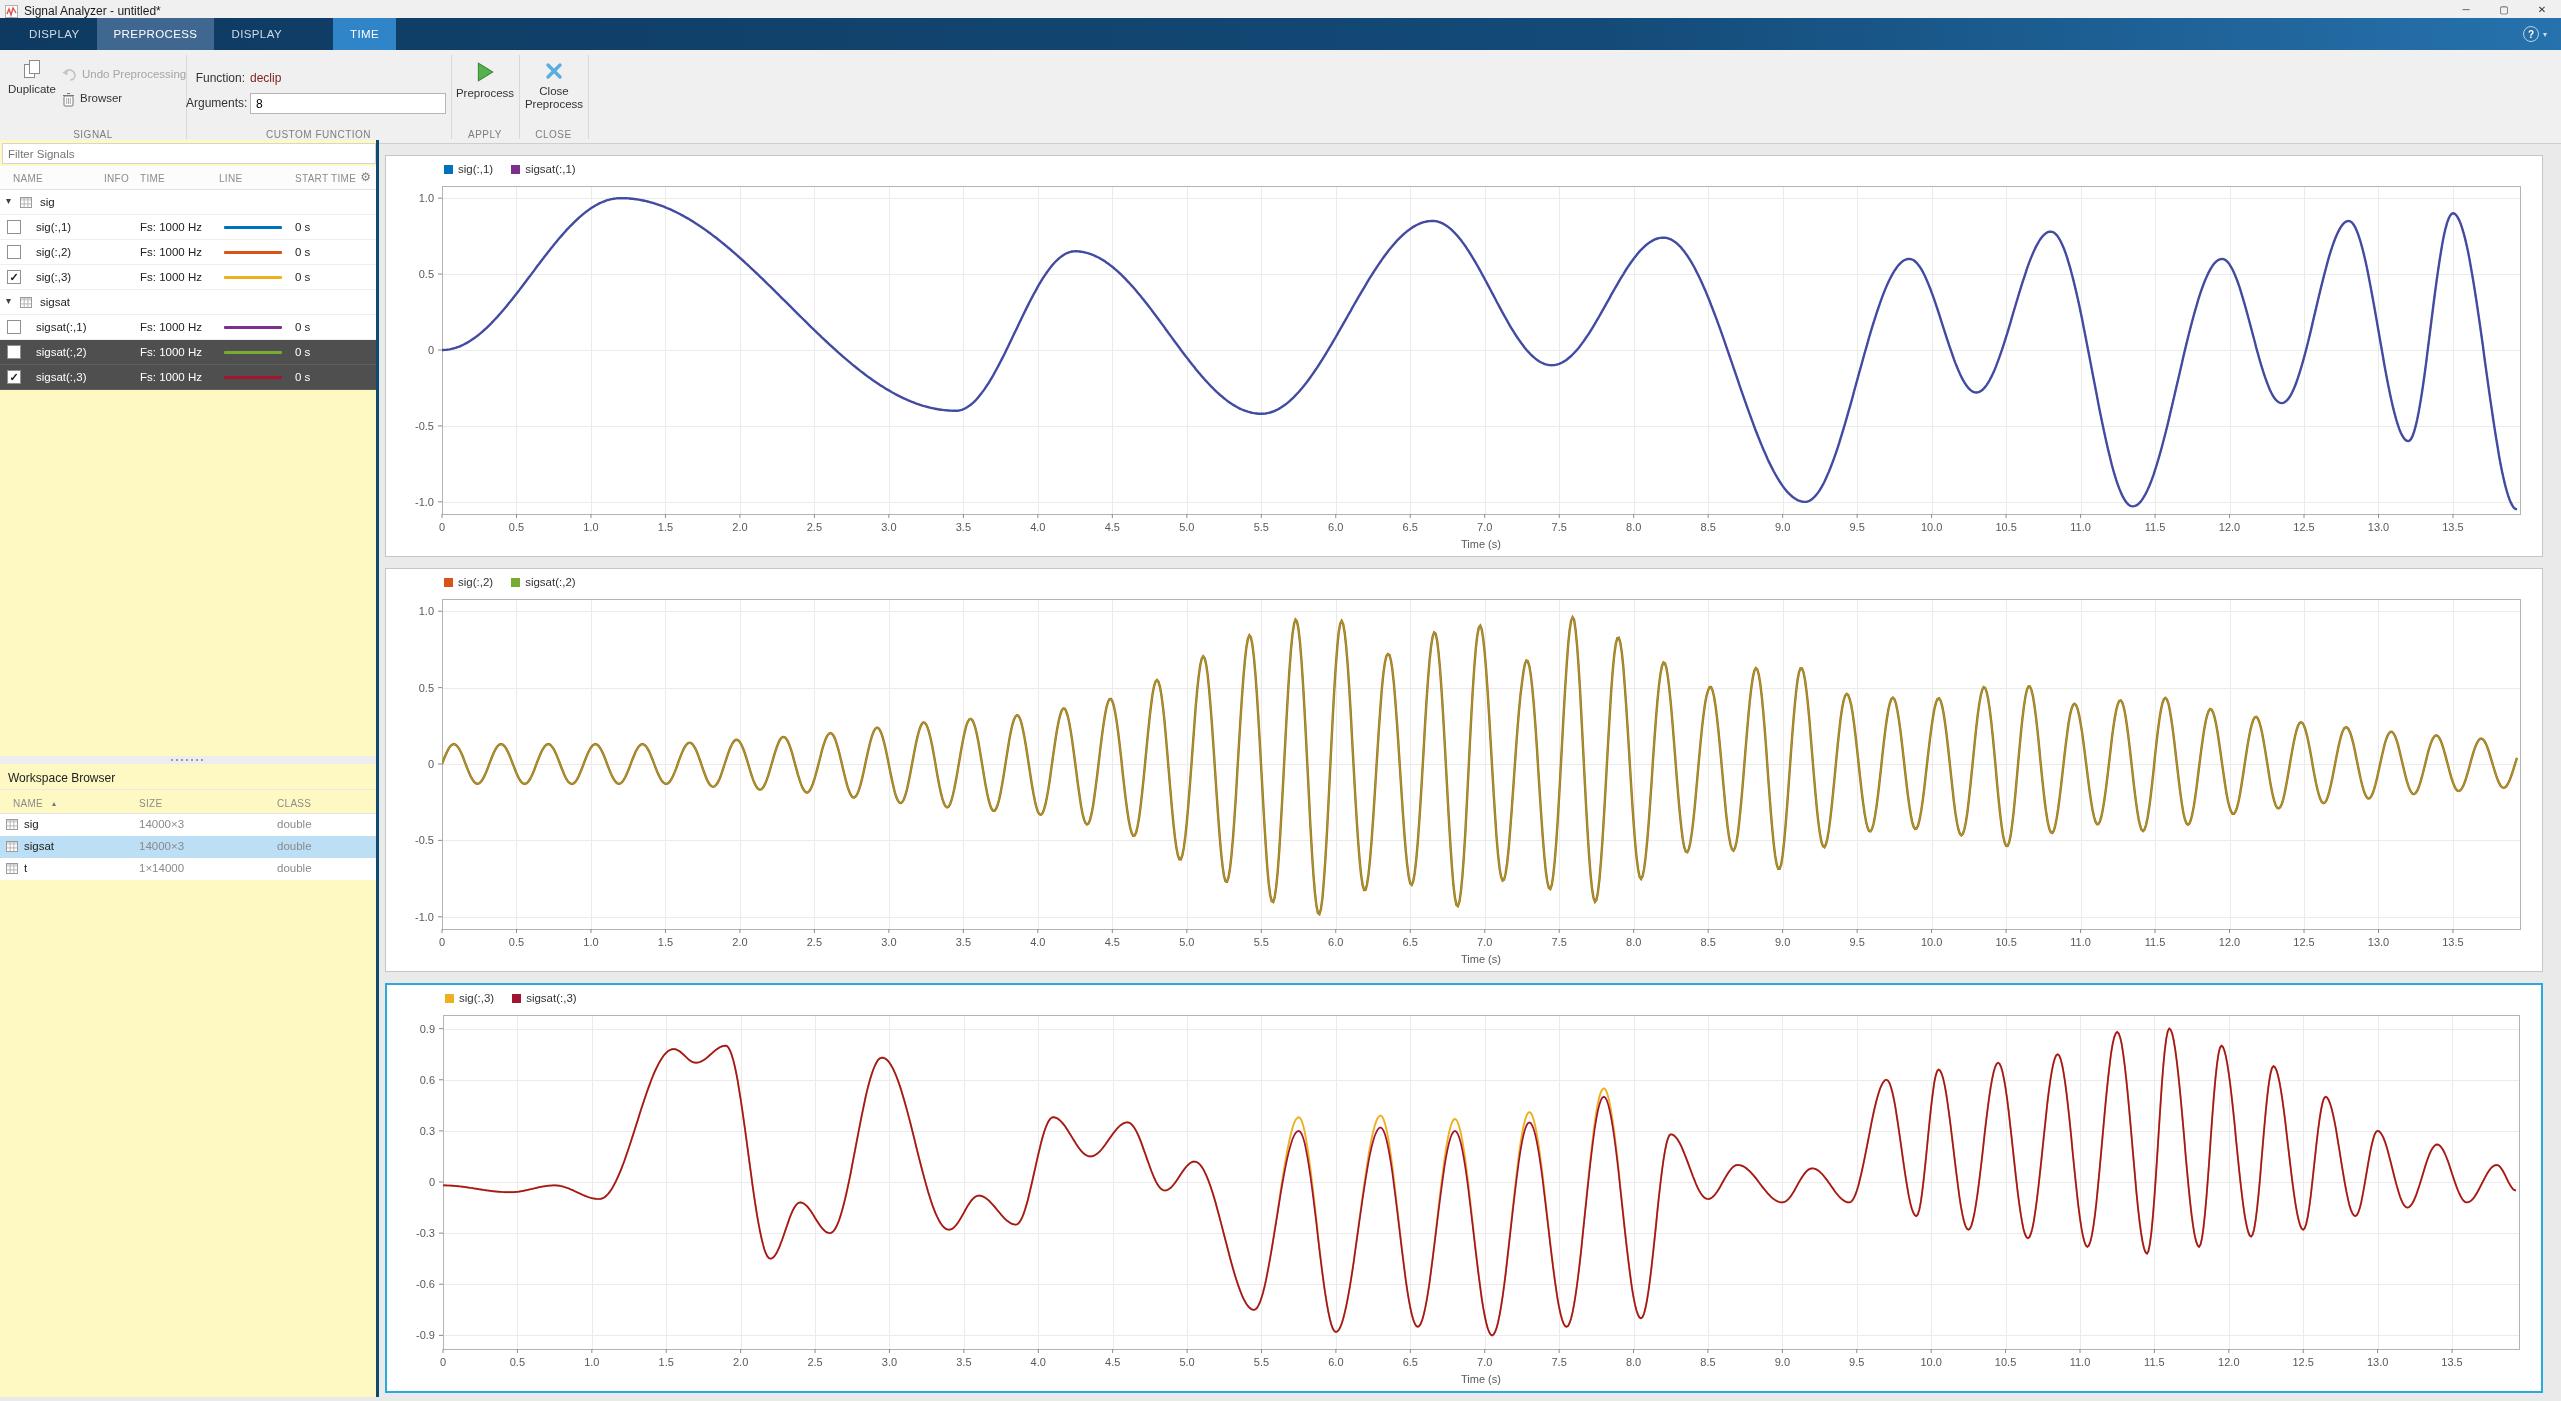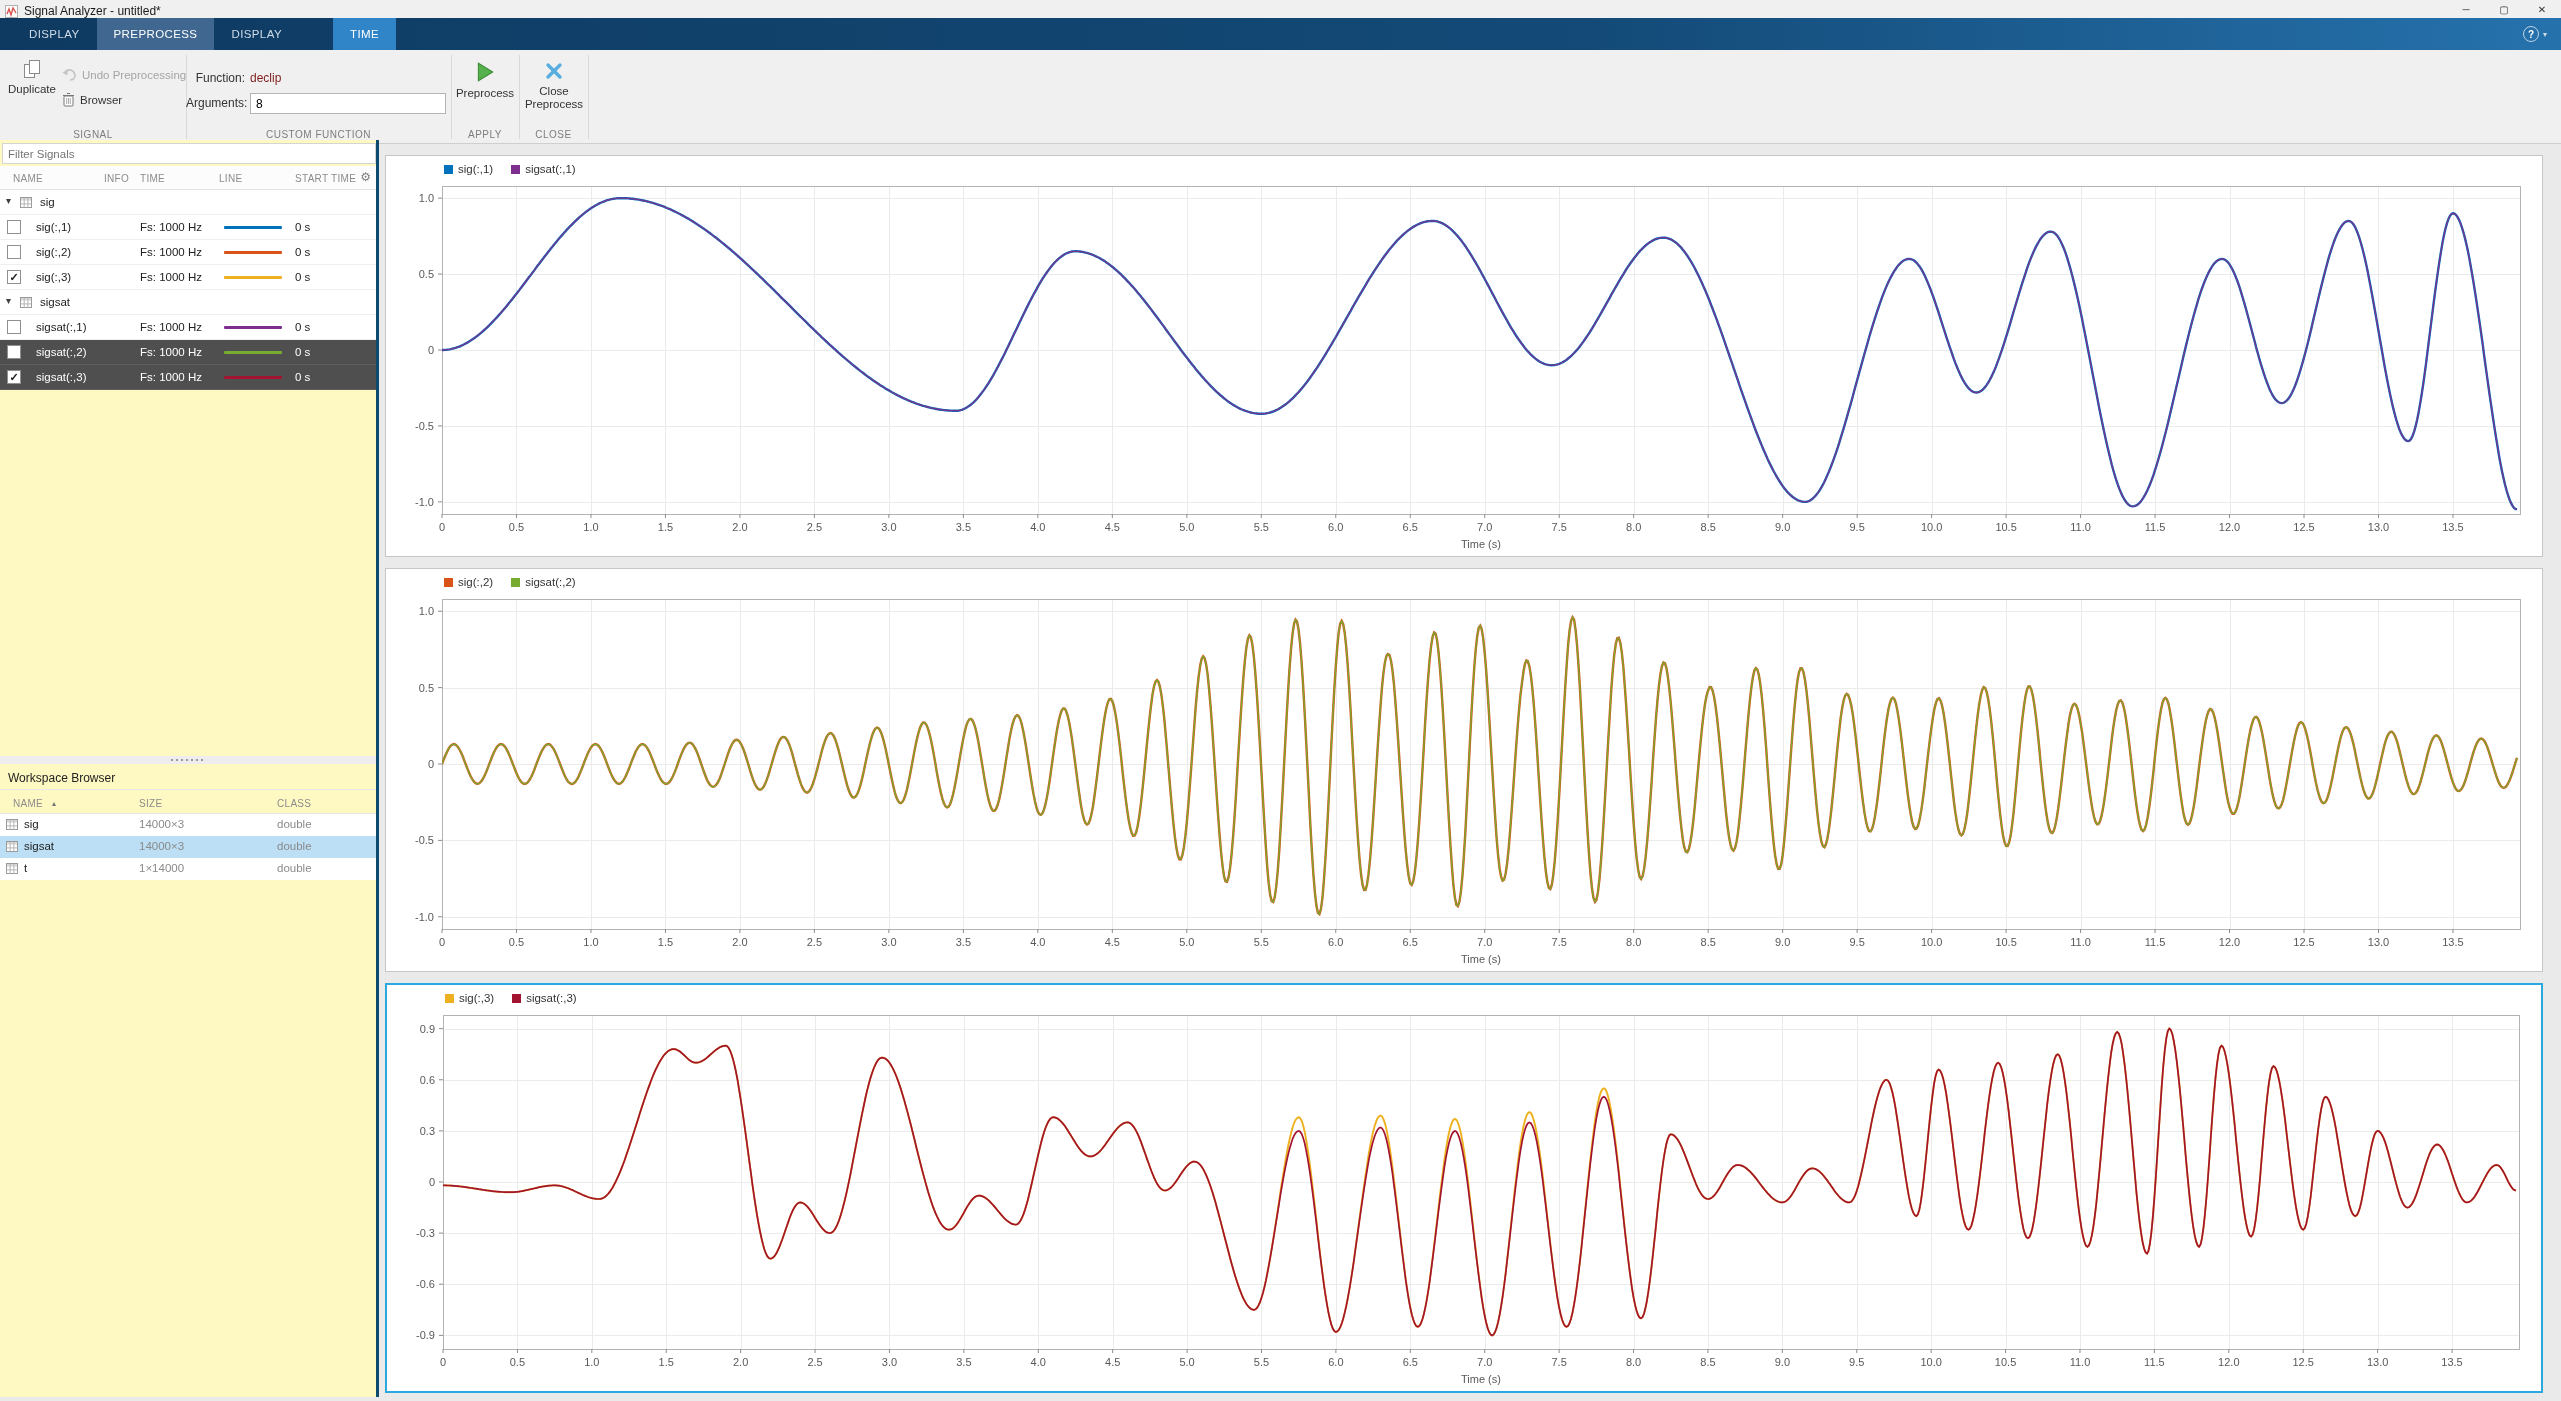--- a/index.html
+++ b/index.html
@@ -18,21 +18,21 @@
   .tab.contextual{background:#2f85c8;color:#fff;margin-left:34px}
   .help{position:absolute;right:14px;top:8px;display:flex;align-items:center;gap:4px}
   .help-circle{width:16px;height:16px;border:1px solid #bcd2e6;border-radius:50%;color:#fff;font-size:10px;font-weight:bold;display:flex;align-items:center;justify-content:center}
   .help-caret{color:#cfdbe8;font-size:8px}
 
   
   .ribbon{position:absolute;left:0;top:50px;width:2561px;height:94px;background:#f0f0f0;border-bottom:1px solid #cfcfcf}
   .rsep{position:absolute;top:5px;height:84px;width:1px;background:#d8d8d8}
   .rsection-label{position:absolute;bottom:3px;font-size:10px;color:#7d7d7d;letter-spacing:.5px;text-align:center}
   .tallbtn{position:absolute;display:flex;flex-direction:column;align-items:center;gap:4px;font-size:11.5px;color:#333;cursor:default}
-  .rowbtn{position:absolute;display:inline-flex;align-items:center;gap:5px;font-size:11.5px;color:#333;cursor:default}
+  .rowbtn{position:absolute;display:inline-flex;align-items:flex-start;gap:5px;font-size:11.5px;color:#333;cursor:default}
   .rowbtn.disabled{color:#a5a5a5}
   .rowbtn.disabled svg{opacity:.5}
   .rlabel{position:absolute;font-size:12px;color:#333}
   .rvalue{position:absolute;font-size:12px;color:#7f1d1d}
   .args-input{position:absolute;width:196px;height:21px;border:1px solid #b5b5b5;background:#fff;font-size:12px;padding-left:5px;font-family:"Liberation Sans",sans-serif}
 
   
   .sidebar{position:absolute;left:0;top:140px;width:379px;height:1257px;background:#fef9c3;border-right:3px solid #0c4a6e}
   .filter{position:absolute;left:2px;top:3px;width:374px;height:21px;border:1px solid #d4d4d4;font-size:11.5px;padding-left:5px;color:#222;outline:none;font-family:"Liberation Sans",sans-serif}
   .sig-header{position:absolute;left:0;top:26px;right:0;height:24px;border-bottom:1px solid #e2e2e2;background:#fcfcfc}

